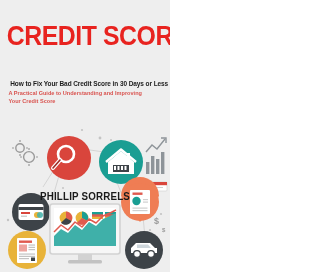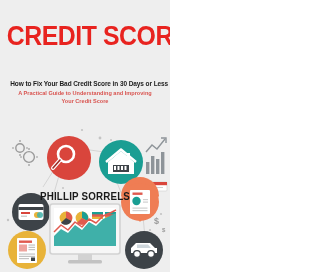--- a/index.html
+++ b/index.html
@@ -34,21 +34,21 @@
     color: #e8231f;
     transform: scaleX(0.92);
     white-space: nowrap;
   }
 
   .subtitle-block {
     position: absolute;
     top: 79px;
     left: 0;
     width: 170px;
-    text-align: center;
+    text-align: left;
   }
   .subtitle-main {
     font-family: "Liberation Sans Narrow", "Liberation Sans", sans-serif;
     font-weight: bold;
     font-size: 7.4px;
     line-height: 9px;
     color: #1c1c1c;
     transform: scaleX(0.88);
     white-space: nowrap;
     letter-spacing: -0.1px;

